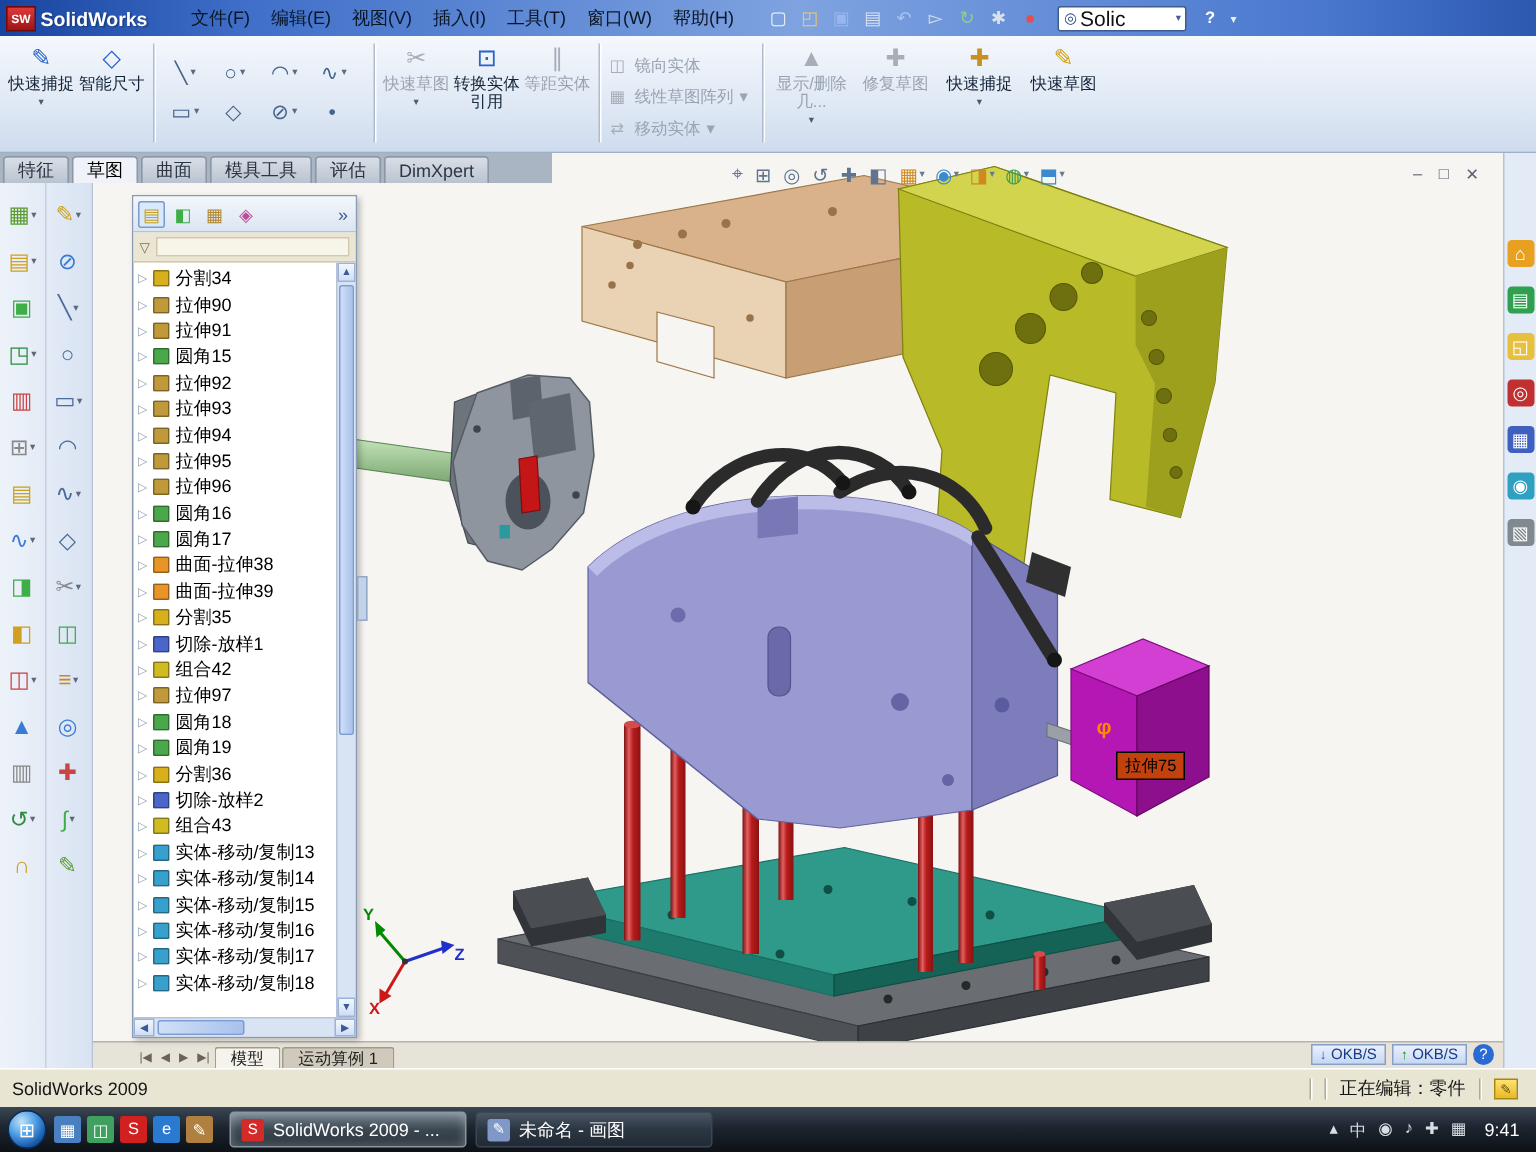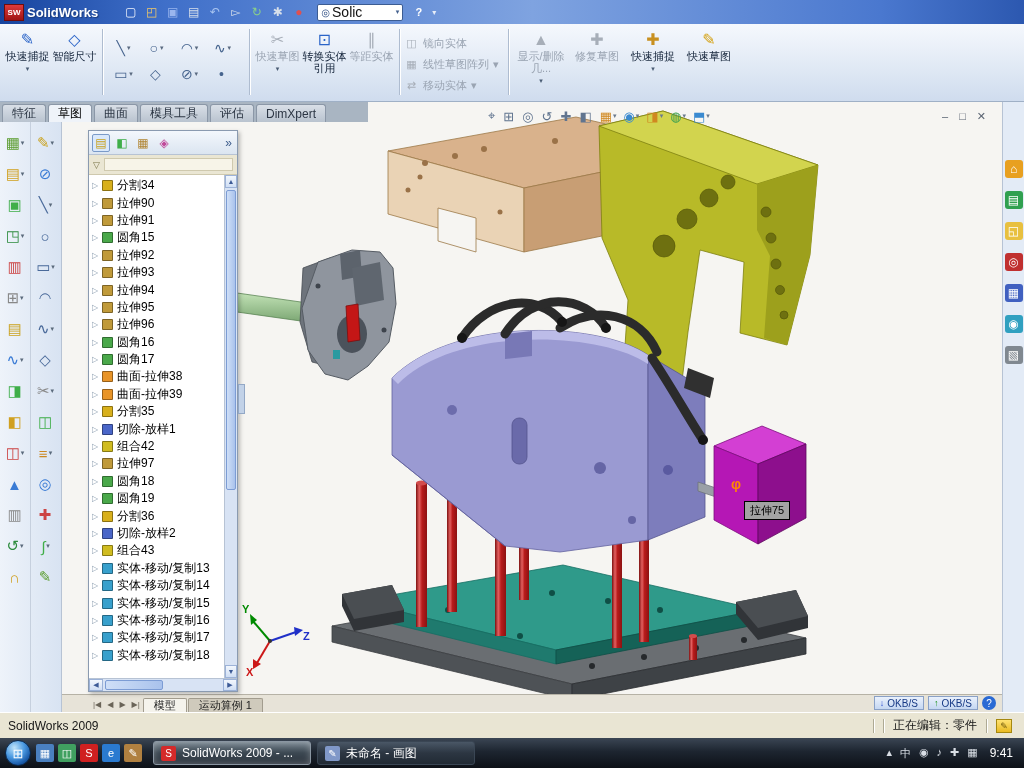--- a/index.html
+++ b/index.html
@@ -4,21 +4,21 @@
 <style>
   *{box-sizing:border-box;margin:0;padding:0}
   html,body{width:1024px;height:768px;overflow:hidden;font-family:"Liberation Sans",sans-serif}
   .c{display:flex;align-items:center;justify-content:center}
   
   .titlebar{position:absolute;left:0;top:0;width:1024px;height:24px;
     background:linear-gradient(90deg,#17449e,#3f6fc9 16%,#7fa3e0 52%,#4a78cf 86%,#2c58b0);
     display:flex;align-items:center;padding:0 4px;z-index:30}
   .app-logo{width:20px;height:17px;background:linear-gradient(#e03a3a,#9e1414);border:1px solid #6e0c0c;
     color:#fff;font-size:8px;font-weight:bold;margin-right:3px}
-  .app-name{color:#fff;font-weight:bold;font-size:13px;margin-right:10px;text-shadow:1px 1px 1px #1a3a7a}
+  .app-name{color:#fff;font-weight:bold;font-size:13px;margin-right:22px;text-shadow:1px 1px 1px #1a3a7a}
   .menus{display:flex;height:100%;align-items:center}
   .menu-item{font-size:12px;color:#0b1626;padding:2px 7px;cursor:default}
   .tb-tools{display:flex;align-items:center;gap:4px;margin-left:14px}
   .tb-tool{width:17px;height:17px;font-size:12px}
   .search-box{width:86px;height:17px;background:#fff;border:1px solid #3c5c92;border-radius:2px;
     display:flex;align-items:center;padding:0 3px;margin-left:10px}
   .search-glyph{font-size:10px;color:#2a4a80;margin-right:2px}
   .search-value{font-size:14px;color:#111;flex:1}
   .search-arrow{font-size:7px;color:#44618e}
   .tb-help{width:15px;height:15px;color:#fff;font-size:11px;font-weight:bold;margin-left:8px}
@@ -53,21 +53,21 @@
     background:linear-gradient(#d9dfe7,#b9c3cf);border:1px solid #8b97a7;border-bottom:none;border-radius:3px 3px 0 0}
   .tab.active{background:#eff3f9;color:#000}
   
   .viewport{position:absolute;left:62px;top:102px;width:940px;height:610px;background:#f6f5f2;z-index:5}
   .viewport svg{position:absolute;left:0;top:0}
   .headsup{position:absolute;left:424px;top:6px;display:flex;align-items:center;gap:3px;z-index:8}
   .hu-item{display:flex;align-items:center;color:#60748f;font-size:13px;padding:0 2px}
   .hu-item.c1{color:#d08820}.hu-item.c2{color:#3a8ad0}.hu-item.c3{color:#3fa050}
   .hu-arrow{font-size:7px;color:#6a7a8e;margin-left:1px}
   .wincontrols{position:absolute;left:942px;top:110px;display:flex;gap:11px;color:#5a6472;font-size:11px;z-index:40}
-  .tooltip{position:absolute;left:682px;top:399px;background:#a3a3a3;border:1px solid #000;
+  .tooltip{position:absolute;left:682px;top:399px;background:#c2410c;border:1px solid #000;
     font-size:11px;padding:1px 5px;color:#000;z-index:9;white-space:nowrap}
   
   .bottomstrip{position:absolute;left:0;right:0;bottom:0;height:18px;background:#e7e3d8;
     border-top:1px solid #b6b2a6;display:flex;align-items:flex-end;padding-left:28px;z-index:10}
   .nav-btn{font-size:8px;color:#6a6458;padding:0 3px;height:16px;display:flex;align-items:center}
   .doc-tab{height:14px;padding:0 10px;font-size:11px;color:#222;background:#cfcabc;
     border:1px solid #a29c8e;border-bottom:none;display:flex;align-items:center;margin-right:1px;border-radius:2px 2px 0 0}
   .doc-tab.active{background:#f5f3ec}
   .badges{margin-left:auto;display:flex;align-items:center;gap:4px;padding:0 6px 1px 0;height:100%}
   .badge{height:14px;border:1px solid #89a0c6;background:linear-gradient(#eaf1fc,#c5d7f2);
@@ -135,20 +135,30 @@
   .task-icon{width:15px;height:15px;border-radius:2px;color:#fff;font-size:10px;flex:none}
   .tray{margin-left:auto;display:flex;align-items:center;gap:8px;padding-right:6px;color:#d9dee5;font-size:11px}
   .clock{font-size:12px;color:#fff;margin-left:4px}
 </style>
 </head>
 <body>
 
 <div class="titlebar">
   <div class="app-logo c">SW</div>
   <span class="app-name">SolidWorks</span>
+  <div class="menus">
+
+  <span class="menu-item">文件(F)</span>
+      <span class="menu-item">编辑(E)</span>
+      <span class="menu-item">视图(V)</span>
+      <span class="menu-item">插入(I)</span>
+      <span class="menu-item">工具(T)</span>
+      <span class="menu-item">窗口(W)</span>
+      <span class="menu-item">帮助(H)</span>
+    </div>
   <div class="tb-tools">
 
   <span class="tb-tool c" style="color: rgb(238, 243, 251);">▢</span>
       <span class="tb-tool c" style="color: rgb(240, 200, 104);">◰</span>
       <span class="tb-tool c" style="color: rgb(154, 182, 238);">▣</span>
       <span class="tb-tool c" style="color: rgb(216, 224, 234);">▤</span>
       <span class="tb-tool c" style="color: rgb(168, 196, 240);">↶</span>
       <span class="tb-tool c" style="color: rgb(216, 224, 234);">▻</span>
       <span class="tb-tool c" style="color: rgb(138, 208, 138);">↻</span>
       <span class="tb-tool c" style="color: rgb(216, 224, 234);">✱</span>

